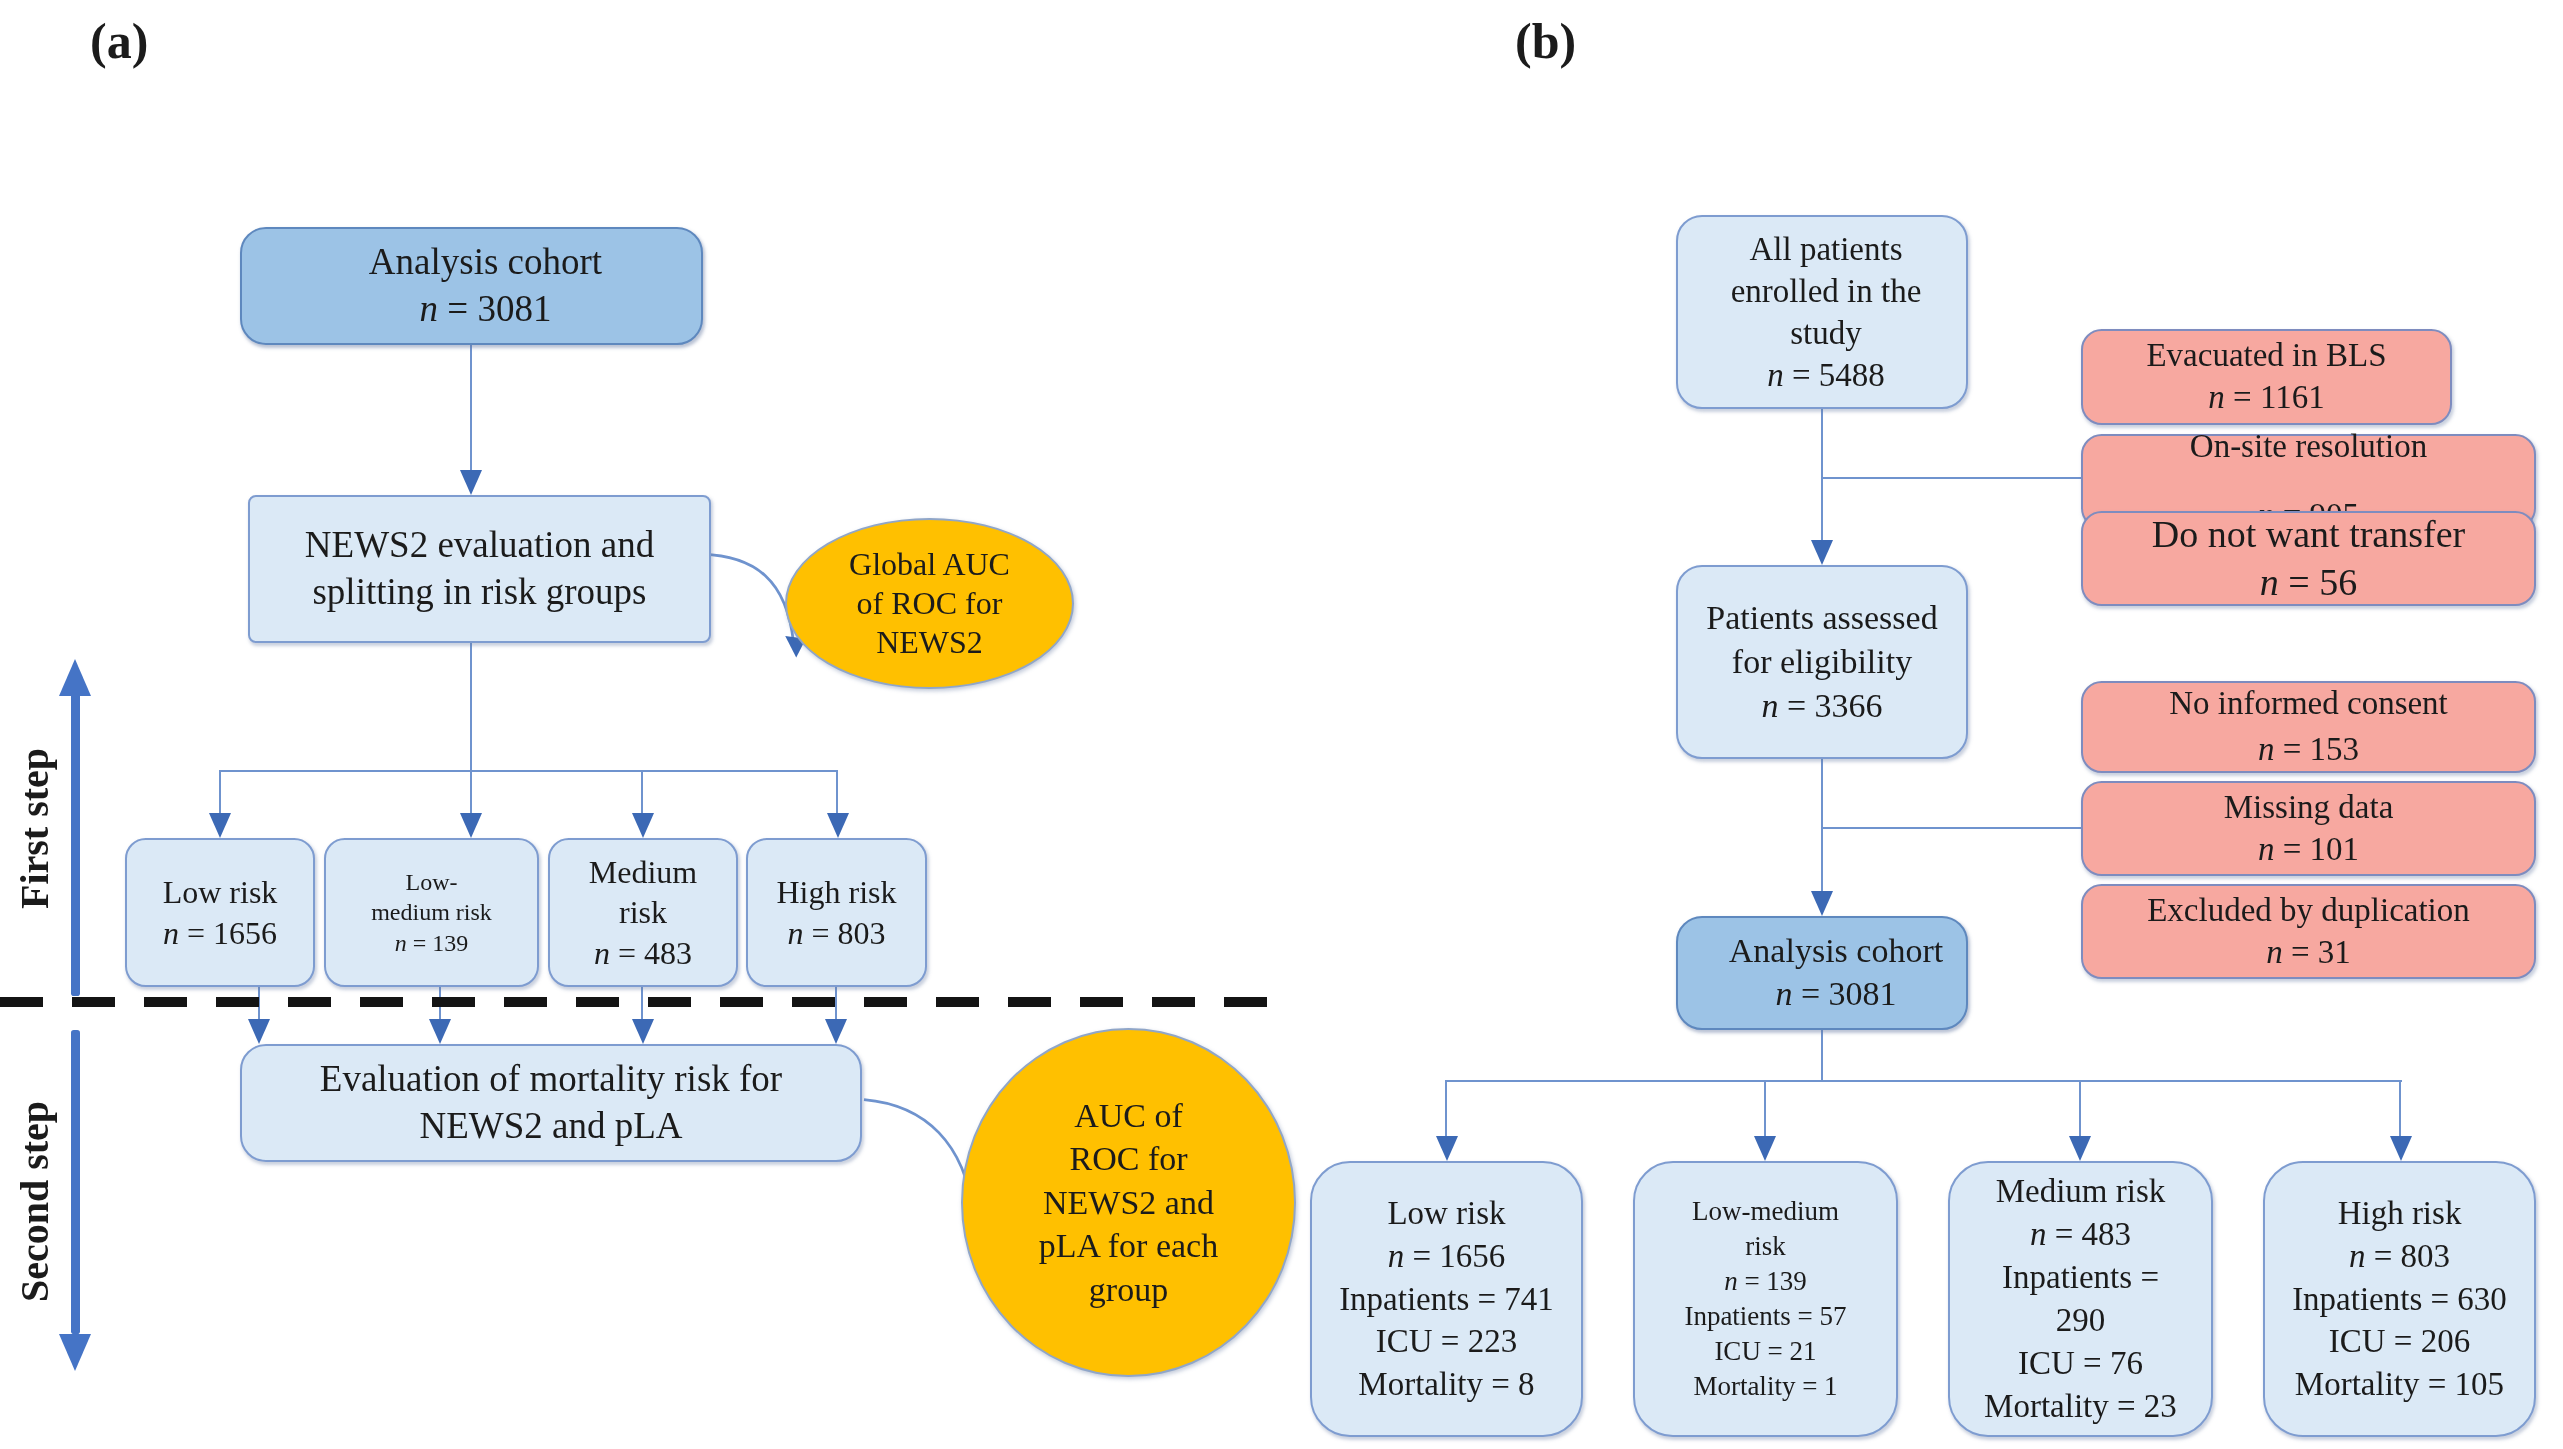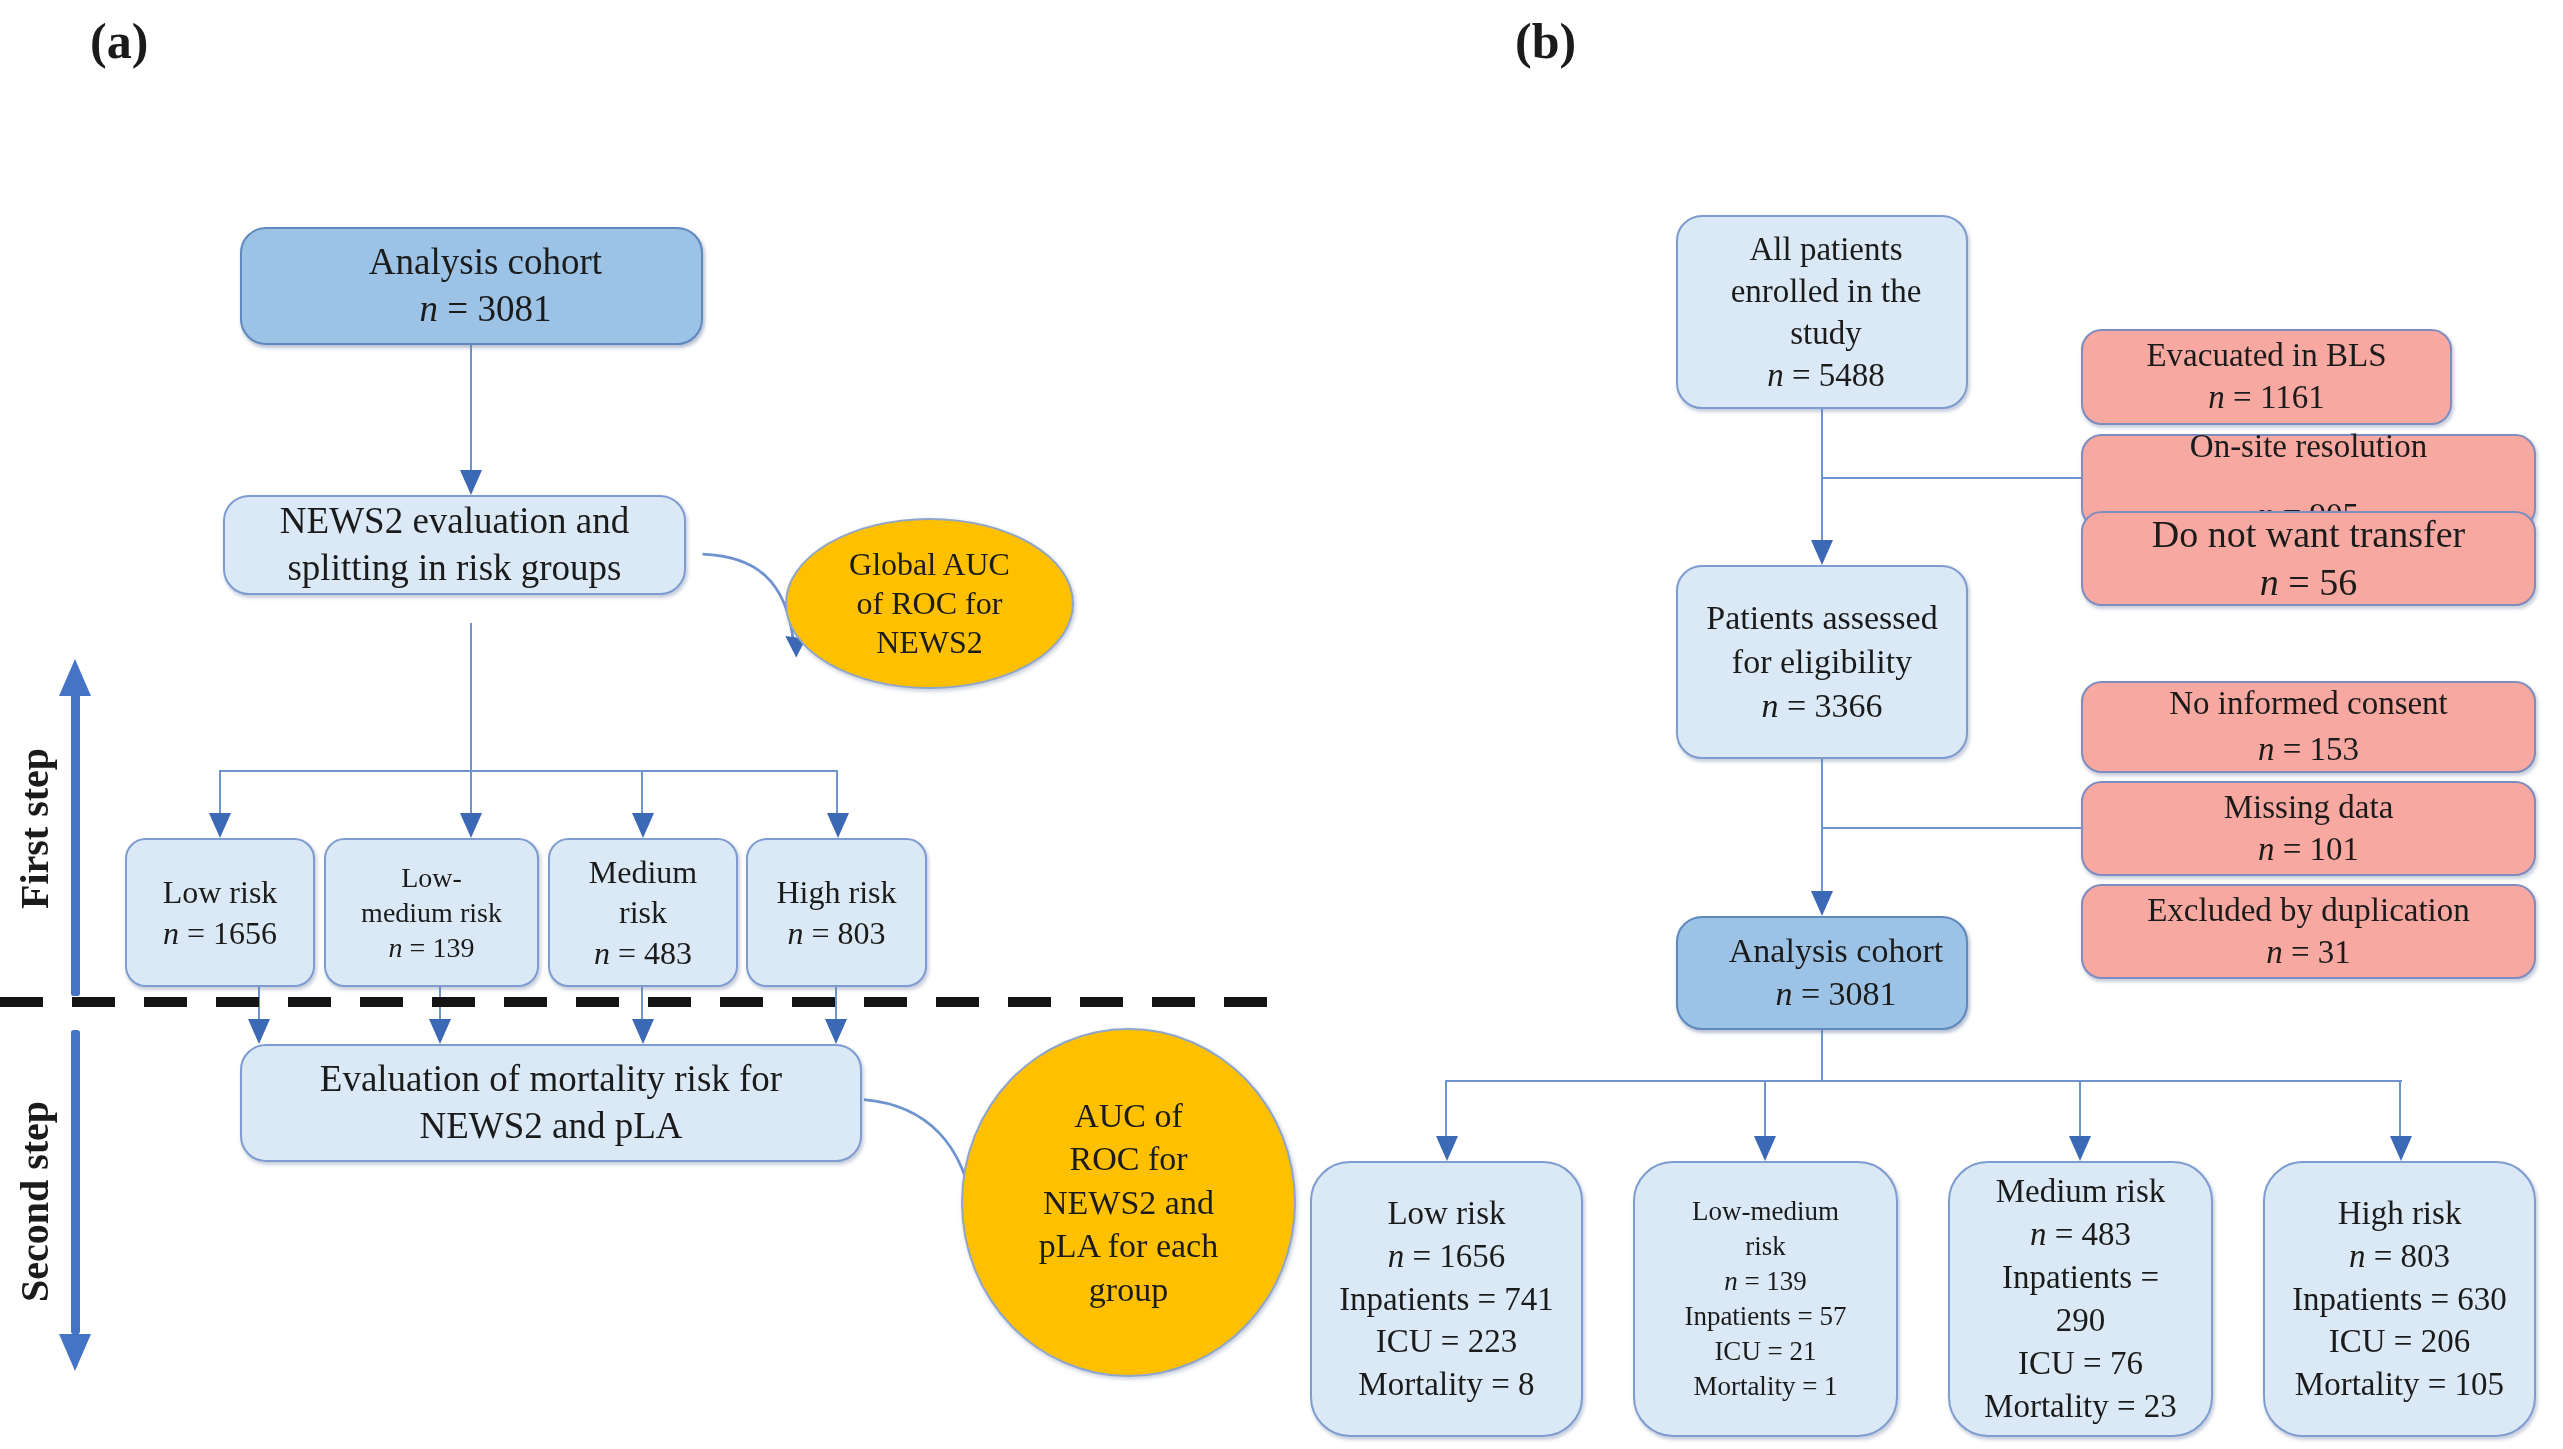--- a/index.html
+++ b/index.html
@@ -103,36 +103,36 @@
   <svg style="position:absolute;left:861px;top:1079px;" width="145" height="172" viewBox="0 0 210 250">
     <path d="M 4 30 C 95 38 150 95 163 195" fill="none" style="stroke:var(--connector-blue,#6F93CE);" stroke-width="4"></path>
     <polygon points="167,218 150,187 181,191" style="fill:var(--arrowhead-blue,#3C69B5);"></polygon>
   </svg>
 
   <div class="box medium" style="left:240px;top:227px;width:463px;height:118px;font-size:37px;">
       <div>Analysis cohort</div>
       <div><i>n</i> = 3081</div>
     </div>
 
-  <div class="box light" style="left:223px;top:495px;width:463px;height:100px;font-size:37px;">
+  <div class="box light" style="left:248px;top:495px;width:463px;height:148px;font-size:37px;border-radius:8px;">
       <div>NEWS2 evaluation and</div>
       <div>splitting in risk groups</div>
     </div>
 
   <div class="box ellipse" style="left:785px;top:518px;width:289px;height:171px;font-size:32px;line-height:1.22;">
       <div>Global AUC</div>
       <div>of ROC for</div>
       <div>NEWS2</div>
     </div>
 
   <div class="box light" style="left:125px;top:838px;width:190px;height:149px;font-size:32px;border-radius:20.7px;">
       <div>Low risk</div>
       <div><i>n</i> = 1656</div>
     </div>
-  <div class="box light" style="left:324px;top:838px;width:215px;height:149px;font-size:28px;border-radius:20.7px;">
+  <div class="box light" style="left:324px;top:838px;width:215px;height:149px;font-size:24px;border-radius:20.7px;">
       <div>Low-</div>
       <div>medium risk</div>
       <div><i>n</i> = 139</div>
     </div>
   <div class="box light" style="left:548px;top:838px;width:190px;height:149px;font-size:32px;border-radius:20.7px;">
       <div>Medium</div>
       <div>risk</div>
       <div><i>n</i> = 483</div>
     </div>
   <div class="box light" style="left:746px;top:838px;width:181px;height:149px;font-size:32px;border-radius:20.7px;">

